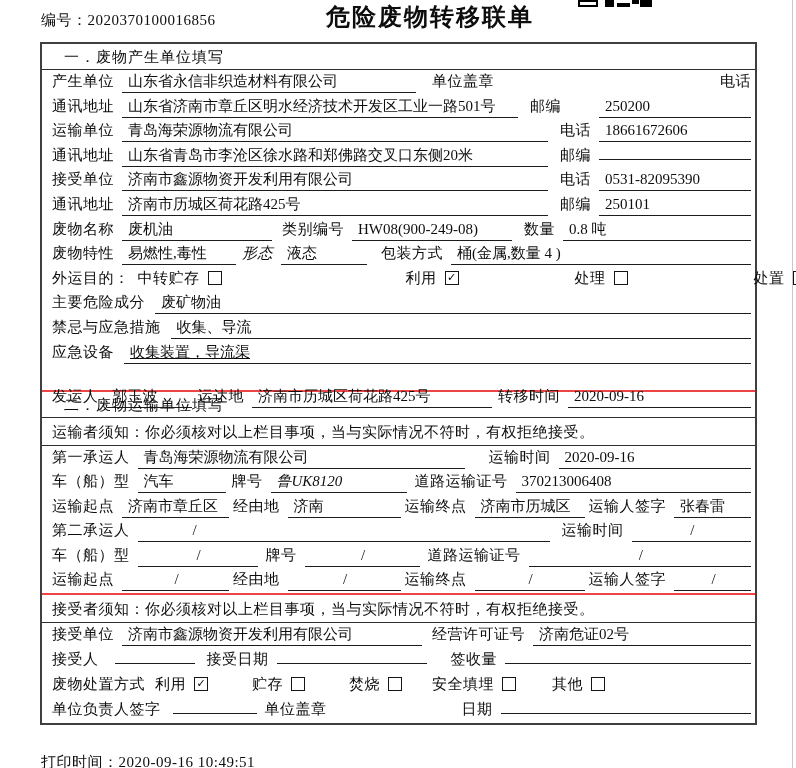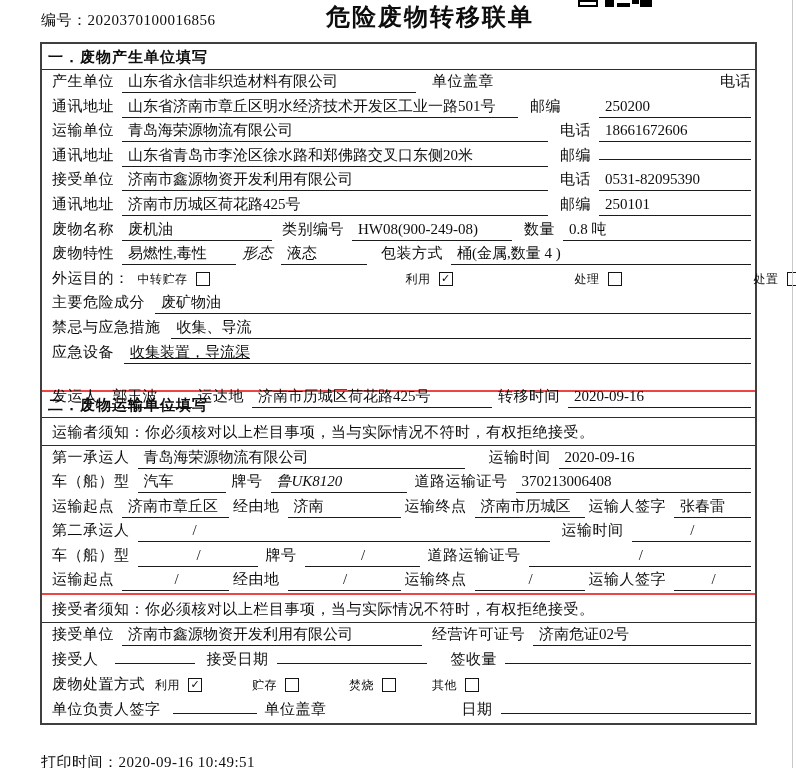--- a/index.html
+++ b/index.html
@@ -11,32 +11,32 @@
   .qr{position:absolute;left:578px;top:0;width:74px;height:8px}
   .qr i{position:absolute;display:block;background:#000}
   .qr .b1{left:0;top:0;width:20px;height:7px;background:transparent;border:2.5px solid #000;border-top-width:2px;box-sizing:border-box}
   .qr .b2{left:27px;top:0;width:9px;height:7px}
   .qr .b3{left:39px;top:3px;width:13px;height:4px}
   .qr .b4{left:54px;top:0;width:7px;height:4px}
   .qr .b5{left:62px;top:0;width:12px;height:7px}
   .form{position:absolute;left:40px;top:42px;width:717px;border:2px solid #3f3f3f;box-sizing:border-box;background:#fff}
   .section{box-sizing:border-box}
   .section + .section{border-top:2px solid #ef4444}
-  .sec-title{font-family:"Liberation Sans","DejaVu Sans",sans-serif;font-weight:700;font-size:15px;
-             line-height:20px;padding:3px 6px 2px;border-bottom:1.5px solid #2e2e2e;letter-spacing:1px}
+  .sec-title{font-family:"Liberation Sans","DejaVu Sans",sans-serif;font-weight:400;font-size:15px;
+             line-height:20px;padding:3px 22px 2px;border-bottom:1.5px solid #2e2e2e;letter-spacing:1px}
   .note{font-size:15px;padding:3px 10px 2px;border-bottom:1.5px solid #2e2e2e;height:22px;line-height:22px;letter-spacing:0.5px}
   .row{display:flex;align-items:baseline;padding:0 4px 0 10px;box-sizing:border-box}
   .s0 .row{height:24.6px}
   .s1 .row{height:24.5px}
   .s2 .row{height:25px}
   .lbl{flex:none;font-size:15px;line-height:22px;white-space:nowrap;letter-spacing:0.5px}
   .val{font-size:15px;line-height:22px;white-space:nowrap;border-bottom:1.2px solid #1c1c1c;
        margin-left:8px;padding:0 4px 0 6px;box-sizing:border-box;min-width:0;overflow:visible}
   .chk{flex:none;display:inline-flex;align-items:center;white-space:nowrap}
-  .chk-lbl{font-size:12px;line-height:22px;letter-spacing:0.5px}
+  .chk-lbl{font-size:15px;line-height:22px;letter-spacing:0.5px}
   .box{flex:none;width:14px;height:14px;border:1.5px solid #141414;margin-left:8px;box-sizing:border-box;
        font-family:"DejaVu Sans",sans-serif;font-weight:700;font-size:11px;line-height:11px;text-align:center;color:#000}
   .footer{position:absolute;left:41px;top:753px;font-size:15px;letter-spacing:0.5px}
   .page-edge{position:absolute;right:3px;top:0;height:768px;width:1px;background:#c8c8c8}
 </style>
 </head>
 <body>
 
 <div class="serial"><span>编号：</span><span>2020370100016856</span></div>
 
@@ -220,20 +220,24 @@
           <span class="box checked">✓</span>
         </span>
         <span class="chk" style="width: 97px; flex: 0 0 97px;">
           <span class="chk-lbl">贮存</span>
           <span class="box"></span>
         </span>
         <span class="chk" style="width: 83px; flex: 0 0 83px; text-align: right;">
           <span class="chk-lbl">焚烧</span>
           <span class="box"></span>
         </span>
+        <span class="chk" style="width: 120px; flex: 0 0 120px;">
+          <span class="chk-lbl">安全填埋</span>
+          <span class="box"></span>
+        </span>
         <span class="chk">
           <span class="chk-lbl">其他</span>
           <span class="box"></span>
         </span>
       </div>
       <div class="row">
         <span class="lbl">单位负责人签字</span>
         <span class="val" style="width: 84px; flex: 0 0 84px; margin-left: 12px;"></span>
         <span class="lbl" style="margin-left: 8px;">单位盖章</span>
         <span class="lbl" style="margin-left: 135px;">日期</span>

